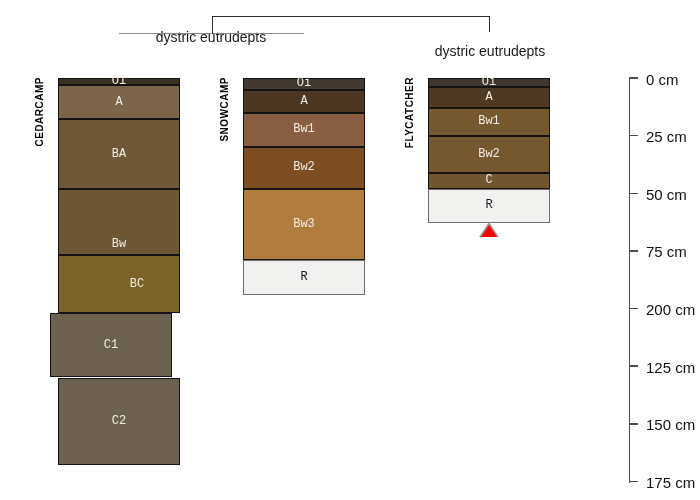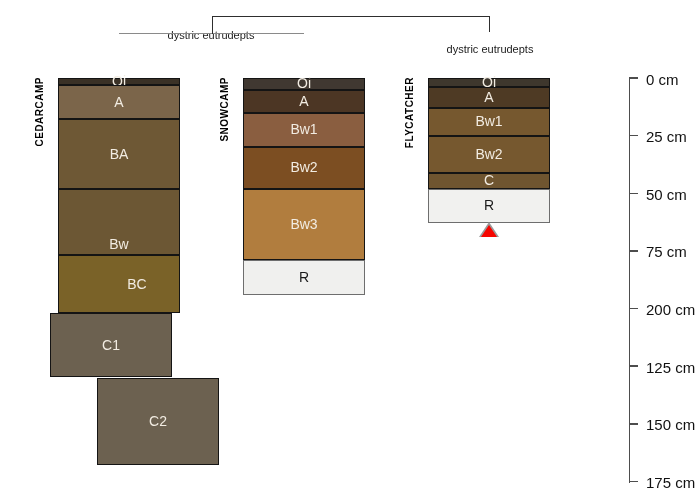--- a/index.html
+++ b/index.html
@@ -3,34 +3,34 @@
 <meta charset="utf-8">
 <style>
   html,body{margin:0;padding:0;background:#ffffff;}
   #stage{
     position:relative;width:700px;height:500px;background:#ffffff;overflow:hidden;
     font-family:"Liberation Sans", sans-serif;
   }
   .dline{position:absolute;background:#8a8a8a;}
   .dline.dark{background:#2e2e2e;}
   .dendro-label{
-    position:absolute;font-size:11px;color:#1a1a1a;white-space:nowrap;
+    position:absolute;font-size:14px;color:#1a1a1a;white-space:nowrap;
     transform:translateX(-50%);
   }
   #dendro-label-1{left:211px;top:29px;}
   #dendro-label-2{left:490px;top:43px;}
   .profile-name{
     position:absolute;writing-mode:vertical-rl;transform:rotate(180deg);
     font-size:10px;font-weight:bold;color:#000;letter-spacing:0.5px;white-space:nowrap;
   }
   .horizon{
     position:absolute;box-sizing:border-box;border:1px solid #141414;
     display:flex;align-items:center;justify-content:center;
   }
-  .horizon span{font-size:14px;line-height:7px;white-space:nowrap;}
+  .horizon span{font-size:12px;line-height:7px;white-space:nowrap;font-family:Liberation Mono, monospace;}
   .axis-line,.tick-line{position:absolute;background:#4d4d4d;}
   .tick-label{
     position:absolute;font-size:15px;color:#111;white-space:nowrap;
     transform:translateY(-50%);
   }
   .tri{position:absolute;width:0;height:0;}
 </style>
 </head>
 <body>
 
@@ -56,21 +56,21 @@
       </div>
       <div class="horizon" style="left: 58px; width: 122px; top: 188.64px; height: 66.845px; background: rgb(108, 87, 52); border-color: rgb(20, 20, 20);">
         <span style="color: rgb(242, 236, 226); margin-top: 44px;">Bw</span>
       </div>
       <div class="horizon" style="left: 58px; width: 122px; top: 255.485px; height: 57.625px; background: rgb(122, 98, 40); border-color: rgb(20, 20, 20); padding-left: 36px;">
         <span style="color: rgb(242, 236, 226);">BC</span>
       </div>
       <div class="horizon" style="left: 50px; width: 122px; top: 313.11px; height: 64px; background: rgb(108, 97, 80); border-color: rgb(20, 20, 20);">
         <span style="color: rgb(242, 236, 226);">C1</span>
       </div>
-      <div class="horizon" style="left: 58px; width: 122px; top: 377.65px; height: 87.59px; background: rgb(108, 97, 80); border-color: rgb(20, 20, 20); margin-left: 39px;">
+      <div class="horizon" style="left: 58px; width: 122px; top: 377.65px; height: 87.59px; background: rgb(108, 97, 80); border-color: rgb(20, 20, 20);">
         <span style="color: rgb(242, 236, 226);">C2</span>
       </div>
       <div class="profile-name" style="left: 219px; top: 77px;">SNOWCAMP</div>
       <div class="horizon" style="left: 243px; width: 122px; top: 78px; height: 11.525px; background: rgb(64, 56, 49); border-color: rgb(20, 20, 20);">
         <span style="color: rgb(242, 236, 226);">Oi</span>
       </div>
       <div class="horizon" style="left: 243px; width: 122px; top: 89.525px; height: 23.05px; background: rgb(76, 54, 36); border-color: rgb(20, 20, 20);">
         <span style="color: rgb(242, 236, 226);">A</span>
       </div>
       <div class="horizon" style="left: 243px; width: 122px; top: 112.575px; height: 34.575px; background: rgb(138, 94, 64); border-color: rgb(20, 20, 20);">

